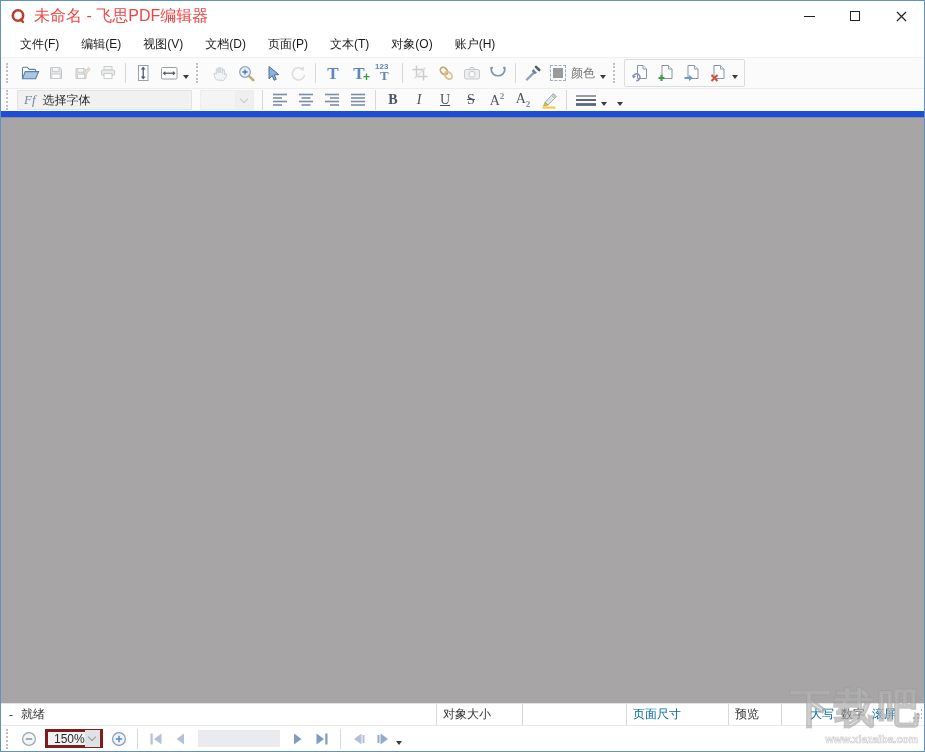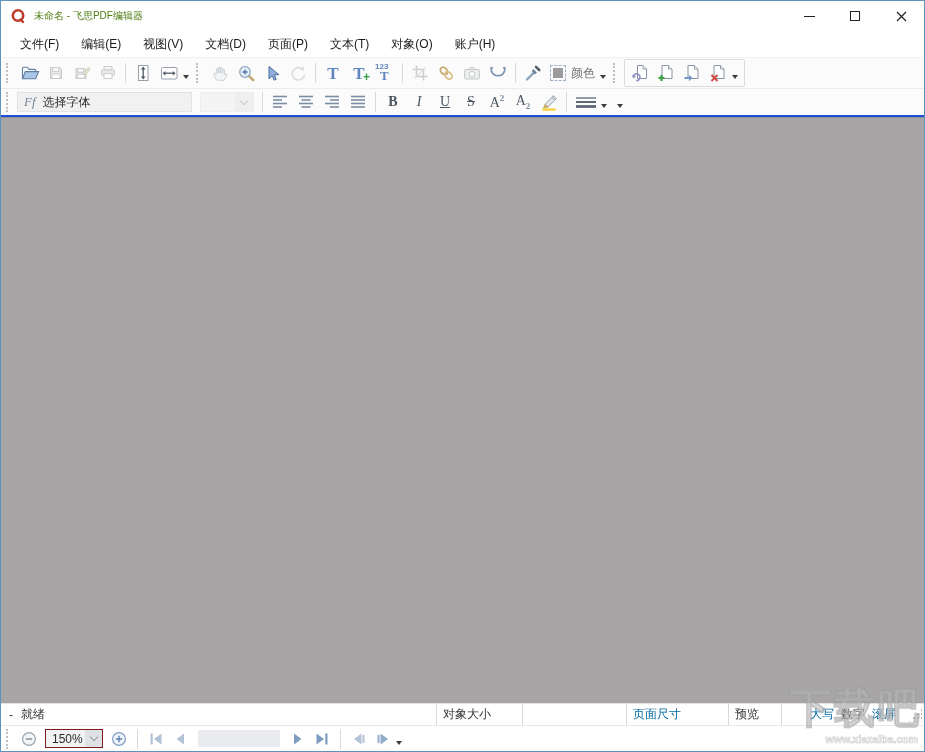--- a/index.html
+++ b/index.html
@@ -2,34 +2,34 @@
 <html><head>
 <meta charset="utf-8">
 <style>
   * { margin:0; padding:0; box-sizing:border-box; }
   html,body { width:925px; height:752px; background:#fff; font-family:"Liberation Sans","DejaVu Sans",sans-serif; }
   .window { width:925px; height:752px; border:1px solid #6192bd; display:flex; flex-direction:column; background:#fff; position:relative; overflow:hidden; }
 
   
   .titlebar { height:30px; display:flex; align-items:center; padding-left:9px; background:#fff; flex:0 0 auto; }
   .app-icon { width:16px; height:16px; margin-right:8px; }
-  .title-text { font-size:10px; color:#4d7c0f; }
+  .title-text { font-size:16px; color:#ef4444; }
   .win-controls { margin-left:auto; display:flex; height:30px; }
   .win-btn { width:46px; height:30px; display:flex; align-items:center; justify-content:center; }
   .glyph-min { width:11px; height:1px; background:#222; }
   .glyph-max { width:10px; height:10px; border:1px solid #222; }
 
   
   .menubar { height:27px; display:flex; align-items:center; padding-left:8px; border-bottom:1px solid #f1f1f1; flex:0 0 auto; }
   .menu-item { padding:0 11px; font-size:12px; color:#1a1a1a; height:100%; display:flex; align-items:center; cursor:default; }
 
   
   .toolbar { display:flex; align-items:center; background:#fbfbfb; flex:0 0 auto; }
   .tb1 { height:31px; border-bottom:1px solid #ececec; padding-left:2px; }
-  .tb2 { height:28px; border-bottom:2px solid #1d4ed8; padding-left:2px; }
+  .tb2 { height:28px; border-bottom:6px solid #1d4ed8; padding-left:2px; }
   .grip { width:5px; height:20px; border-left:2px dotted #bfbfbf; margin:0 6px 0 3px; }
   .tbtn { min-width:26px; height:24px; display:flex; align-items:center; justify-content:center; border-radius:2px; position:relative; }
   .sep { width:1px; height:20px; background:#d9d9d9; margin:0 4px; flex:0 0 auto; }
   .dis { opacity:.5; filter:grayscale(45%); }
   .dd { width:0; height:0; border-left:3.5px solid transparent; border-right:3.5px solid transparent; border-top:4px solid #3c3c3c; margin:8px 4px 0 1px; }
   .group-box { display:flex; align-items:center; border:1px solid #dcdcdc; border-radius:2px; height:28px; padding:0 2px; }
 
   
   .fmt { font-family:"Liberation Serif","DejaVu Serif",serif; font-size:14px; color:#49545f; font-weight:700; line-height:1; }
   .fmt.it { font-style:italic; font-weight:700; }
@@ -67,21 +67,21 @@
   .sb-gray { color:#0369a1; }
   .sb-right { width:143px; height:100%; display:flex; align-items:center; border-left:1px solid #d9d9d9; padding-left:28px; gap:7px; flex:0 0 auto; }
   .sb-num { color:#1c1c1c; }
   .sb-grip { margin-left:auto; width:14px; height:14px; margin-right:2px;
     background:radial-gradient(circle, #b5b5b5 1px, transparent 1.2px);
     background-size:4px 4px; clip-path:polygon(100% 0,100% 100%,0 100%); }
 
   
   .bottombar { height:26px; display:flex; align-items:center; background:#fff; border-top:1px solid #e8e8e8; padding-left:2px; flex:0 0 auto; }
   .bb-btn { width:24px; height:22px; display:flex; align-items:center; justify-content:center; border-radius:2px; }
-  .zoom-combo { width:58px; height:19px; background:#f1f2f3; border:1px solid #7f1d1d; display:flex; align-items:center; margin:0 4px; }
+  .zoom-combo { width:58px; height:19px; background:#f1f2f3; border:3px solid #7f1d1d; display:flex; align-items:center; margin:0 4px; }
   .zoom-combo-text { flex:1; font-size:12px; color:#2b2b2b; padding-left:6px; }
   .zoom-chev-box { width:17px; height:17px; background:#dfe2e5; display:flex; align-items:center; justify-content:center; }
   .page-field { width:82px; height:17px; background:#e9ebee; margin:0 6px; }
 
   
   .watermark { position:absolute; right:2px; bottom:0; width:148px; height:68px; z-index:40; pointer-events:none; text-align:right; }
   .wm-big { font-size:41px; font-weight:700; line-height:50px; letter-spacing:3px;
     color:rgba(255,255,255,.38); -webkit-text-stroke:1.4px rgba(150,150,150,.55); white-space:nowrap; }
   .wm-url { font-size:10.5px; font-weight:700; line-height:12px; margin-top:0; padding-right:4px;
     color:rgba(255,255,255,.45); -webkit-text-stroke:.7px rgba(160,160,160,.5); }

